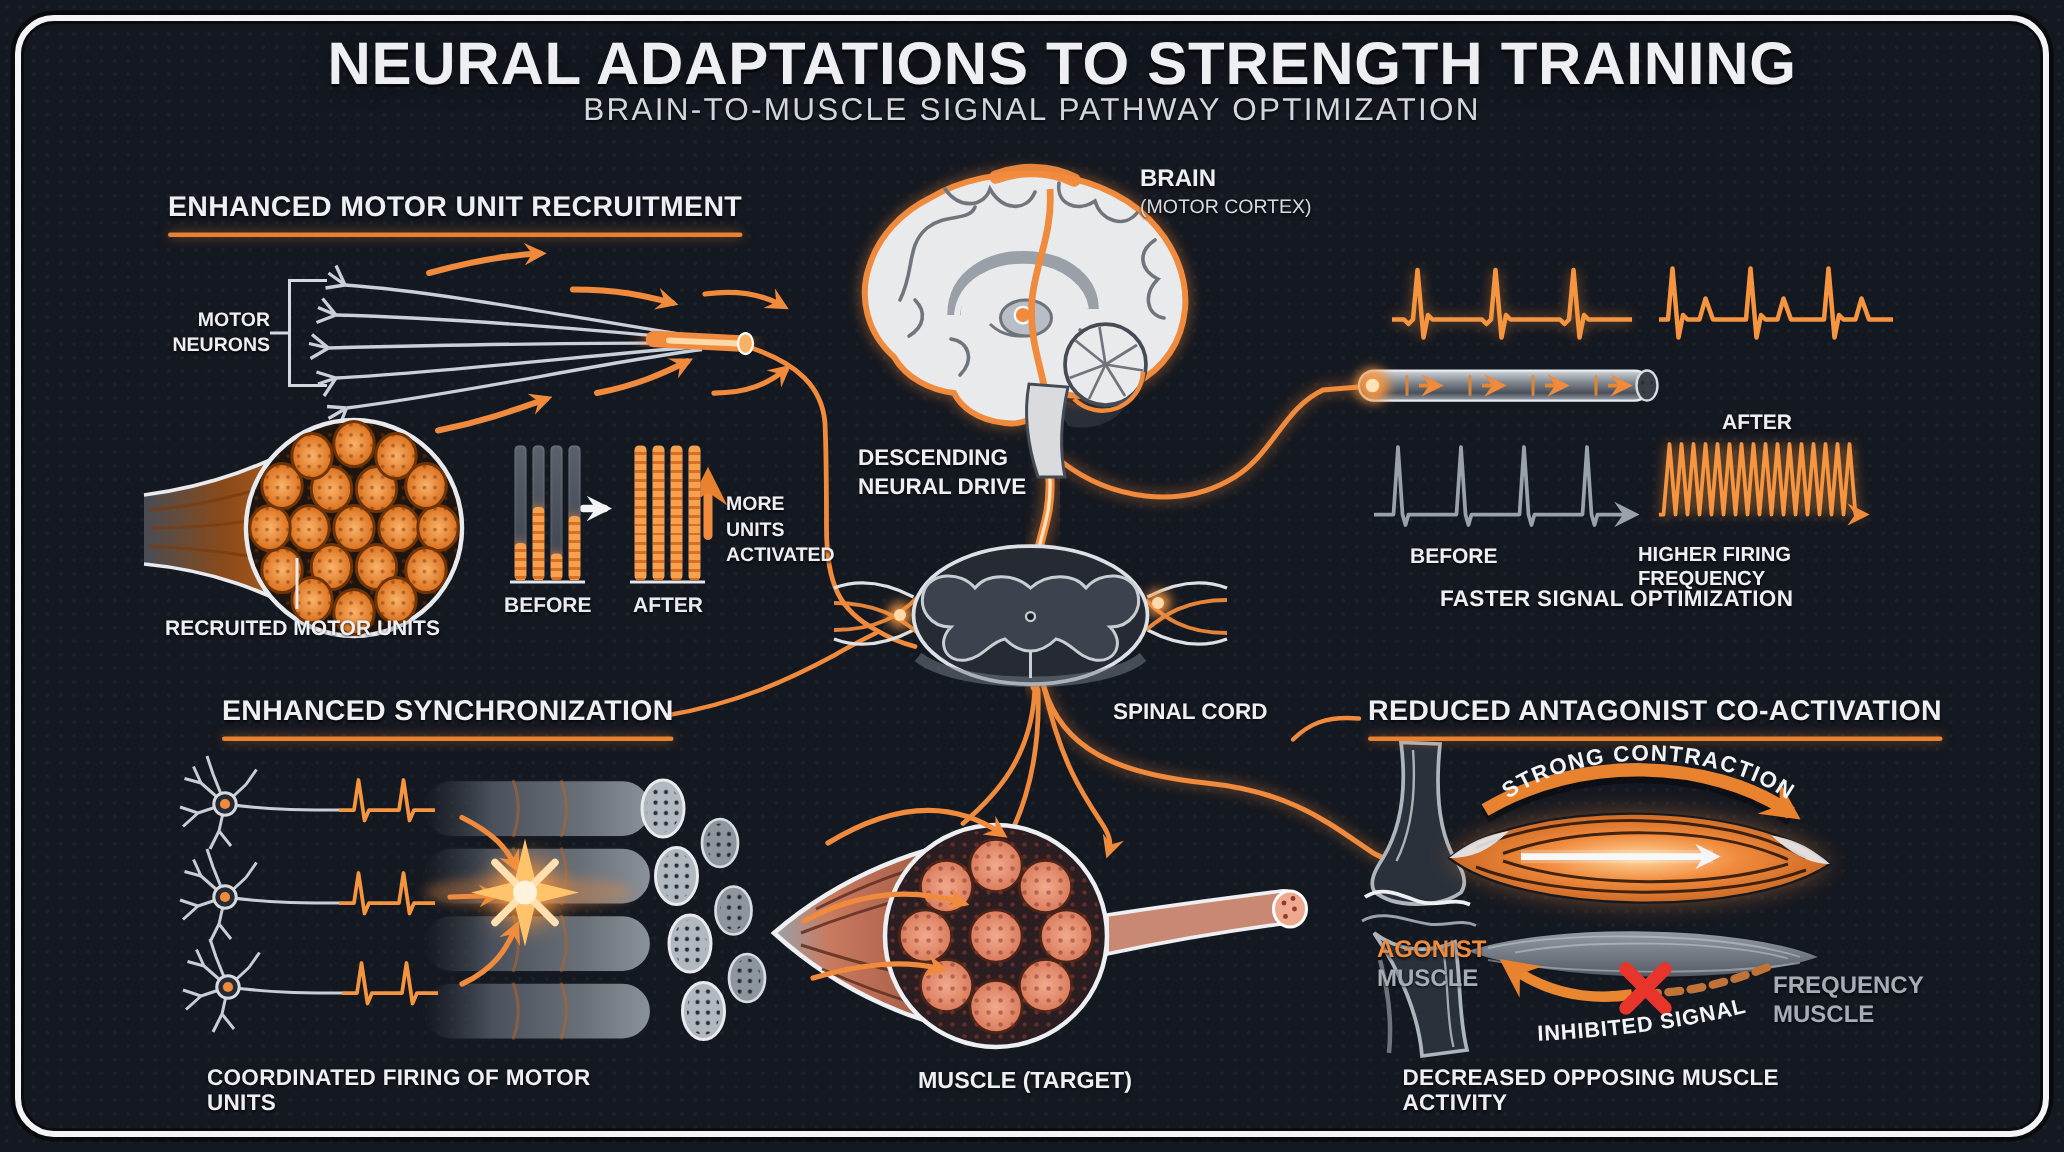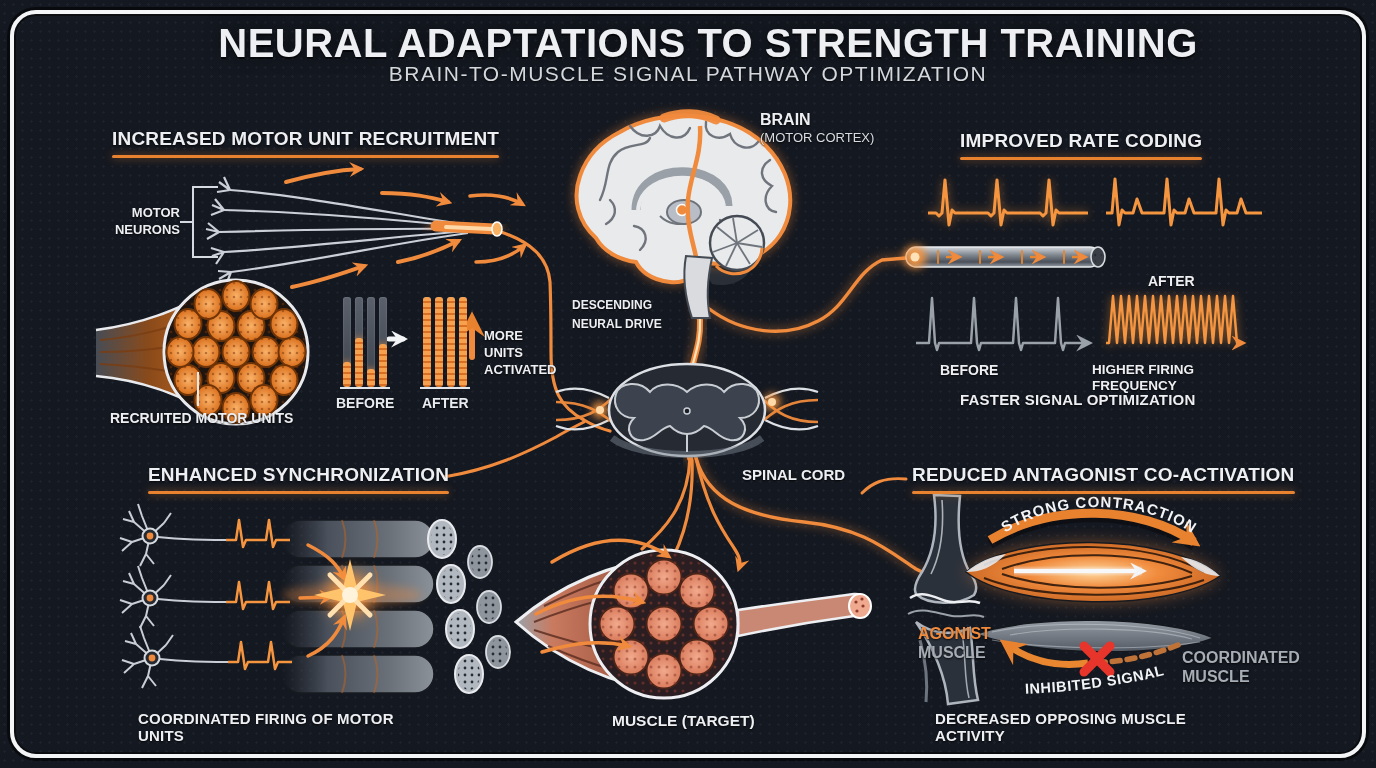--- a/index.html
+++ b/index.html
@@ -449,21 +449,21 @@
     <textPath href="#arcInh" startOffset="50%" text-anchor="middle">INHIBITED SIGNAL</textPath>
   </text>
 </svg>
 
 <div class="frame"></div>
 
 <div class="abs title lbl">NEURAL ADAPTATIONS TO STRENGTH TRAINING</div>
 <div class="abs subtitle">BRAIN-TO-MUSCLE SIGNAL PATHWAY OPTIMIZATION</div>
 
 <div class="abs" style="left:112px;top:128px;">
-  <div class="sec-head lbl"><span>INCREASED MOTOR UNIT RECRUITMENT</span><div class="rule"></div></div>
+  <div class="sec-head lbl"><span>ENHANCED MOTOR UNIT RECRUITMENT</span><div class="rule"></div></div>
 </div>
 
 <div class="abs lbl small rgt" style="left:95px;top:204px;width:85px;line-height:17px;">
   <span>MOTOR</span><br>
   <span>NEURONS</span>
 </div>
 
 <div class="abs lbl" style="left:110px;top:410px;font-size:14px;">RECRUITED MOTOR UNITS</div>
 
 <div class="abs chart-wrap">
@@ -507,32 +507,29 @@
   <span>MORE</span><br>
   <span>UNITS</span><br>
   <span>ACTIVATED</span>
 </div>
 
 <div class="abs ctr" style="left:760px;top:111px;width:155px;">
   <div class="lbl" style="font-size:16px;">BRAIN</div>
   <div class="lbl" style="font-size:13px;font-weight:400;color:#D8DCE0;">(MOTOR CORTEX)</div>
 </div>
 
-<div class="abs ctr lbl" style="left:572px;top:296px;width:135px;font-size:12px;line-height:19px;">
+<div class="abs ctr lbl" style="left:572px;top:296px;width:135px;font-size:15px;line-height:19px;">
   <span>DESCENDING</span><br>
   <span>NEURAL DRIVE</span>
 </div>
 
 <div class="abs lbl" style="left:742px;top:466px;font-size:15px;">SPINAL CORD</div>
 
 <div class="abs ctr lbl" style="left:612px;top:712px;width:160px;font-size:15.5px;">MUSCLE (TARGET)</div>
 
-<div class="abs ctr" style="left:960px;top:130px;width:265px;">
-  <div class="sec-head lbl"><span>IMPROVED RATE CODING</span><div class="rule"></div></div>
-</div>
 
 <div class="abs ctr lbl" style="left:1148px;top:273px;width:84px;font-size:14px;">AFTER</div>
 <div class="abs ctr lbl" style="left:940px;top:362px;width:90px;font-size:14px;">BEFORE</div>
 <div class="abs ctr lbl" style="left:1092px;top:362px;width:186px;font-size:13.5px;">HIGHER FIRING FREQUENCY</div>
 <div class="abs ctr lbl cap" style="left:960px;top:391px;width:262px;">FASTER SIGNAL OPTIMIZATION</div>
 
 <div class="abs" style="left:148px;top:464px;">
   <div class="sec-head lbl"><span>ENHANCED SYNCHRONIZATION</span><div class="rule"></div></div>
 </div>
 <div class="abs" style="left:912px;top:464px;">
@@ -540,19 +537,19 @@
 </div>
 
 <div class="abs ctr lbl cap" style="left:138px;top:710px;width:300px;">COORDINATED FIRING OF MOTOR UNITS</div>
 
 <div class="abs lbl" style="left:918px;top:624px;font-size:16px;line-height:19px;">
   <span class="accent">AGONIST</span><br>
   <span class="muted">MUSCLE</span>
 </div>
 
 <div class="abs ctr lbl muted" style="left:1182px;top:648px;width:112px;font-size:16px;line-height:19px;">
-  <span>COORDINATED</span><br>
+  <span>FREQUENCY</span><br>
   <span>MUSCLE</span>
 </div>
 
 <div class="abs ctr lbl cap" style="left:935px;top:710px;width:320px;">DECREASED OPPOSING MUSCLE ACTIVITY</div>
 
 </div>
 
 </body></html>

